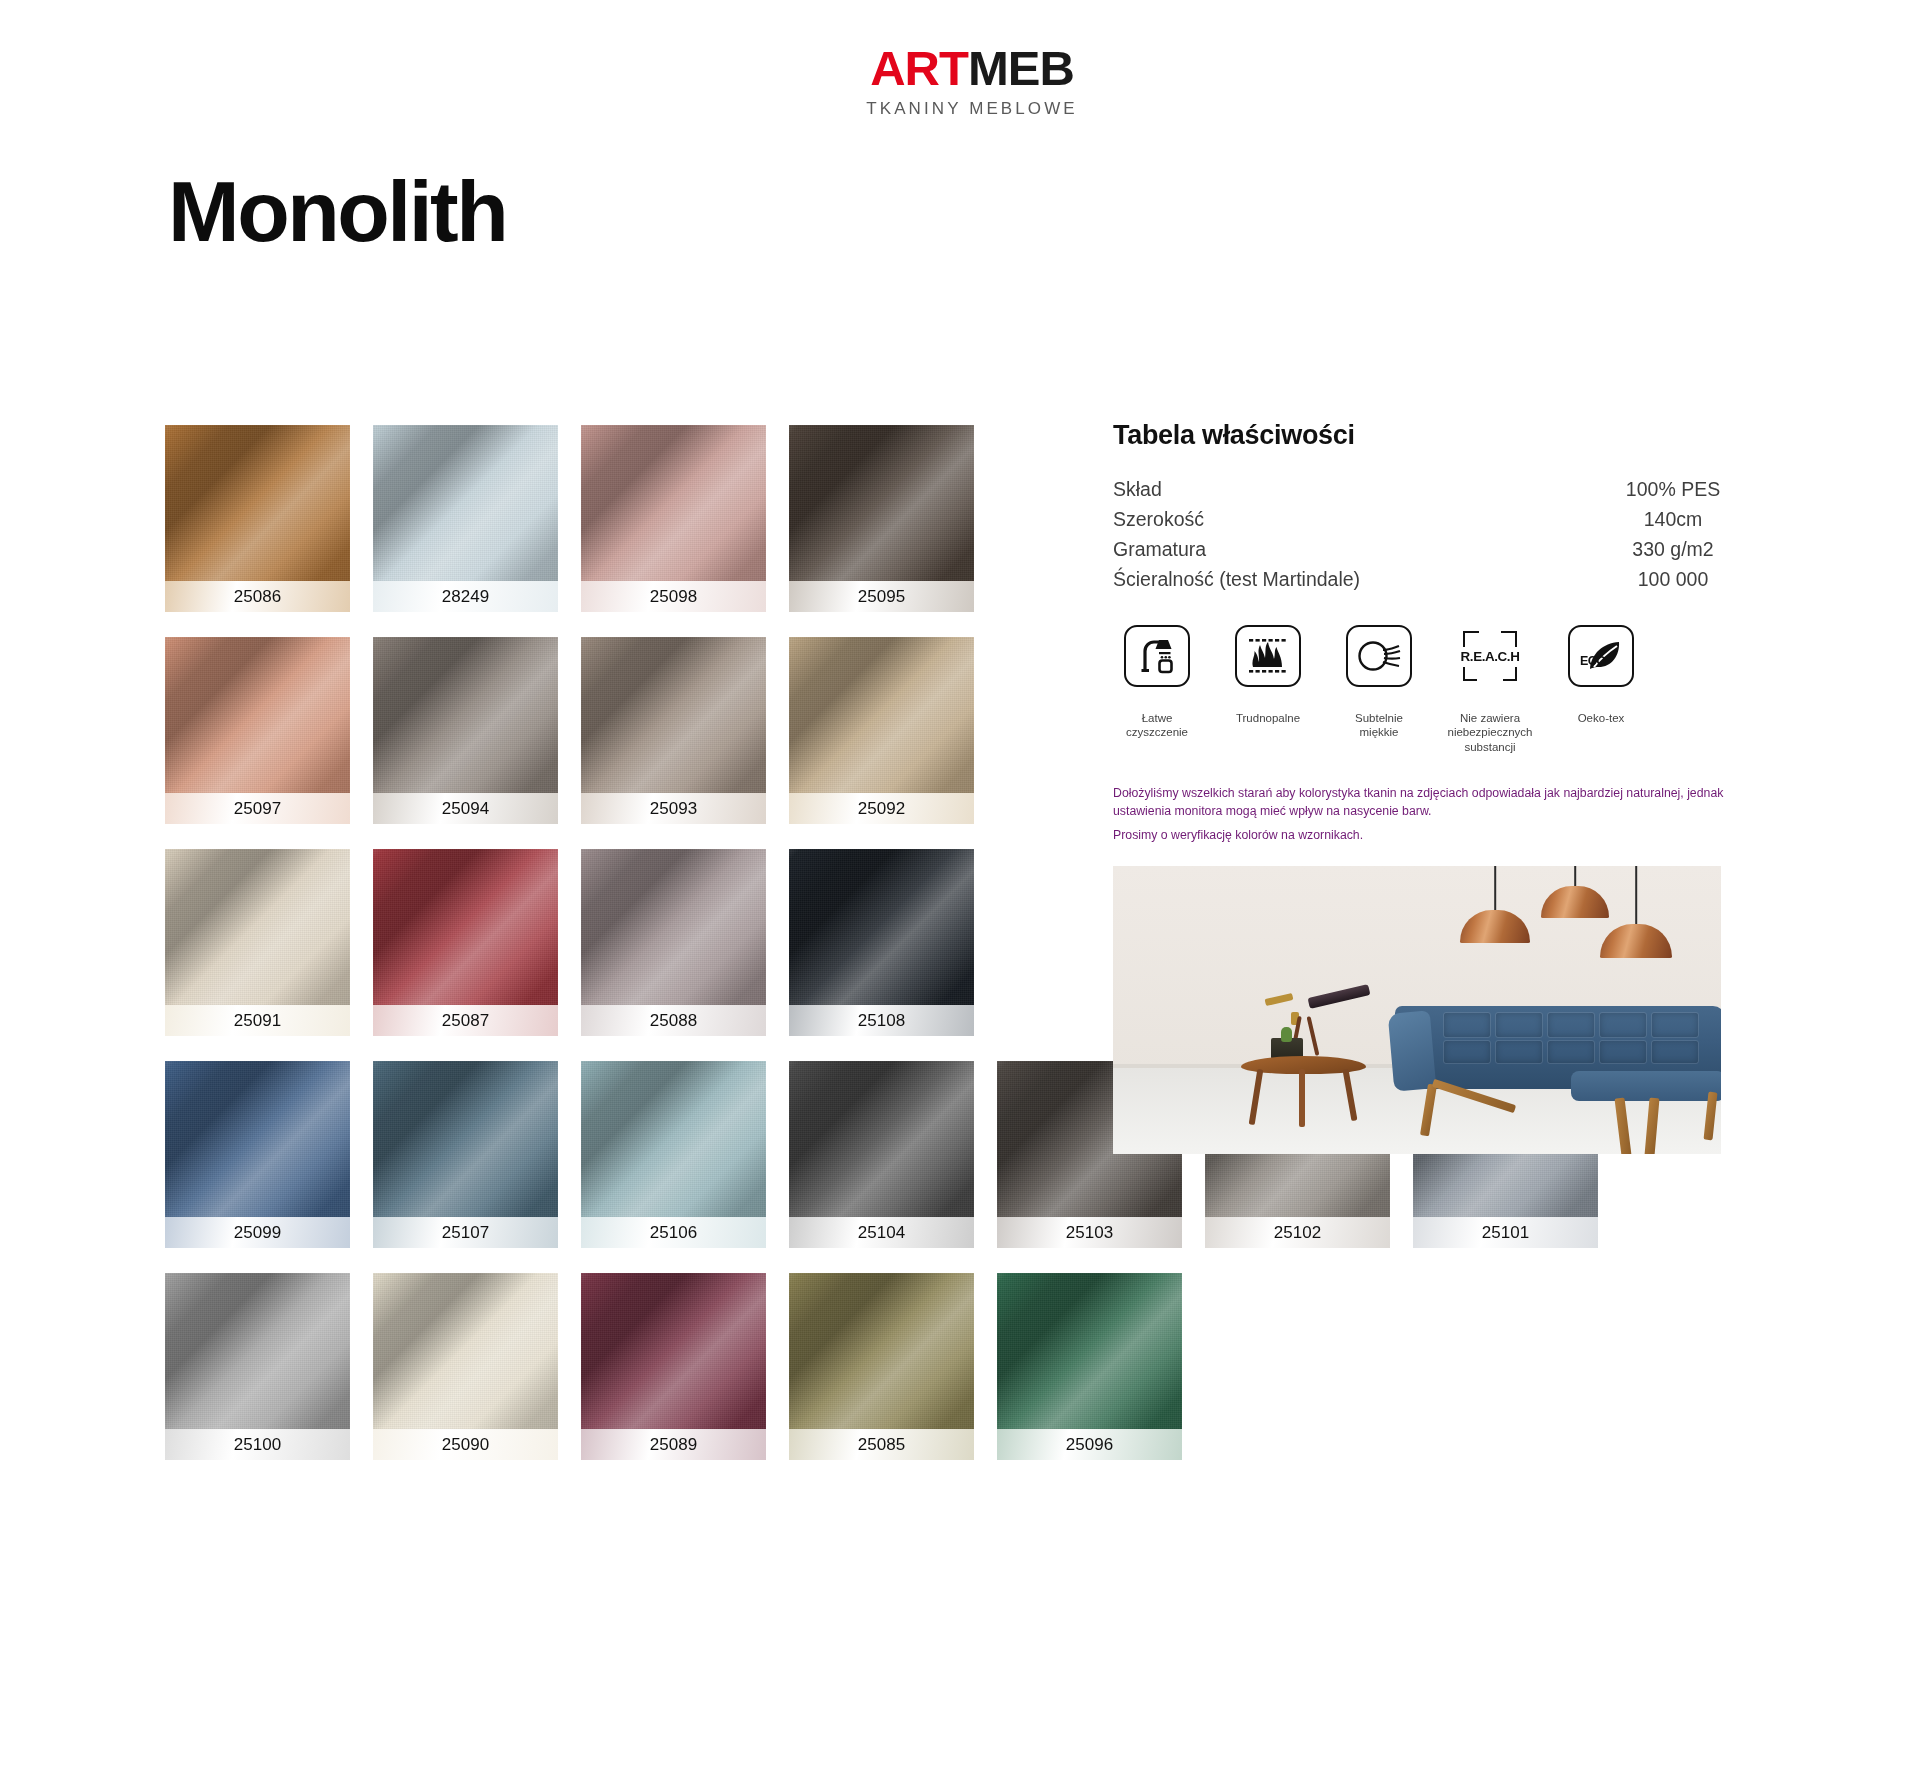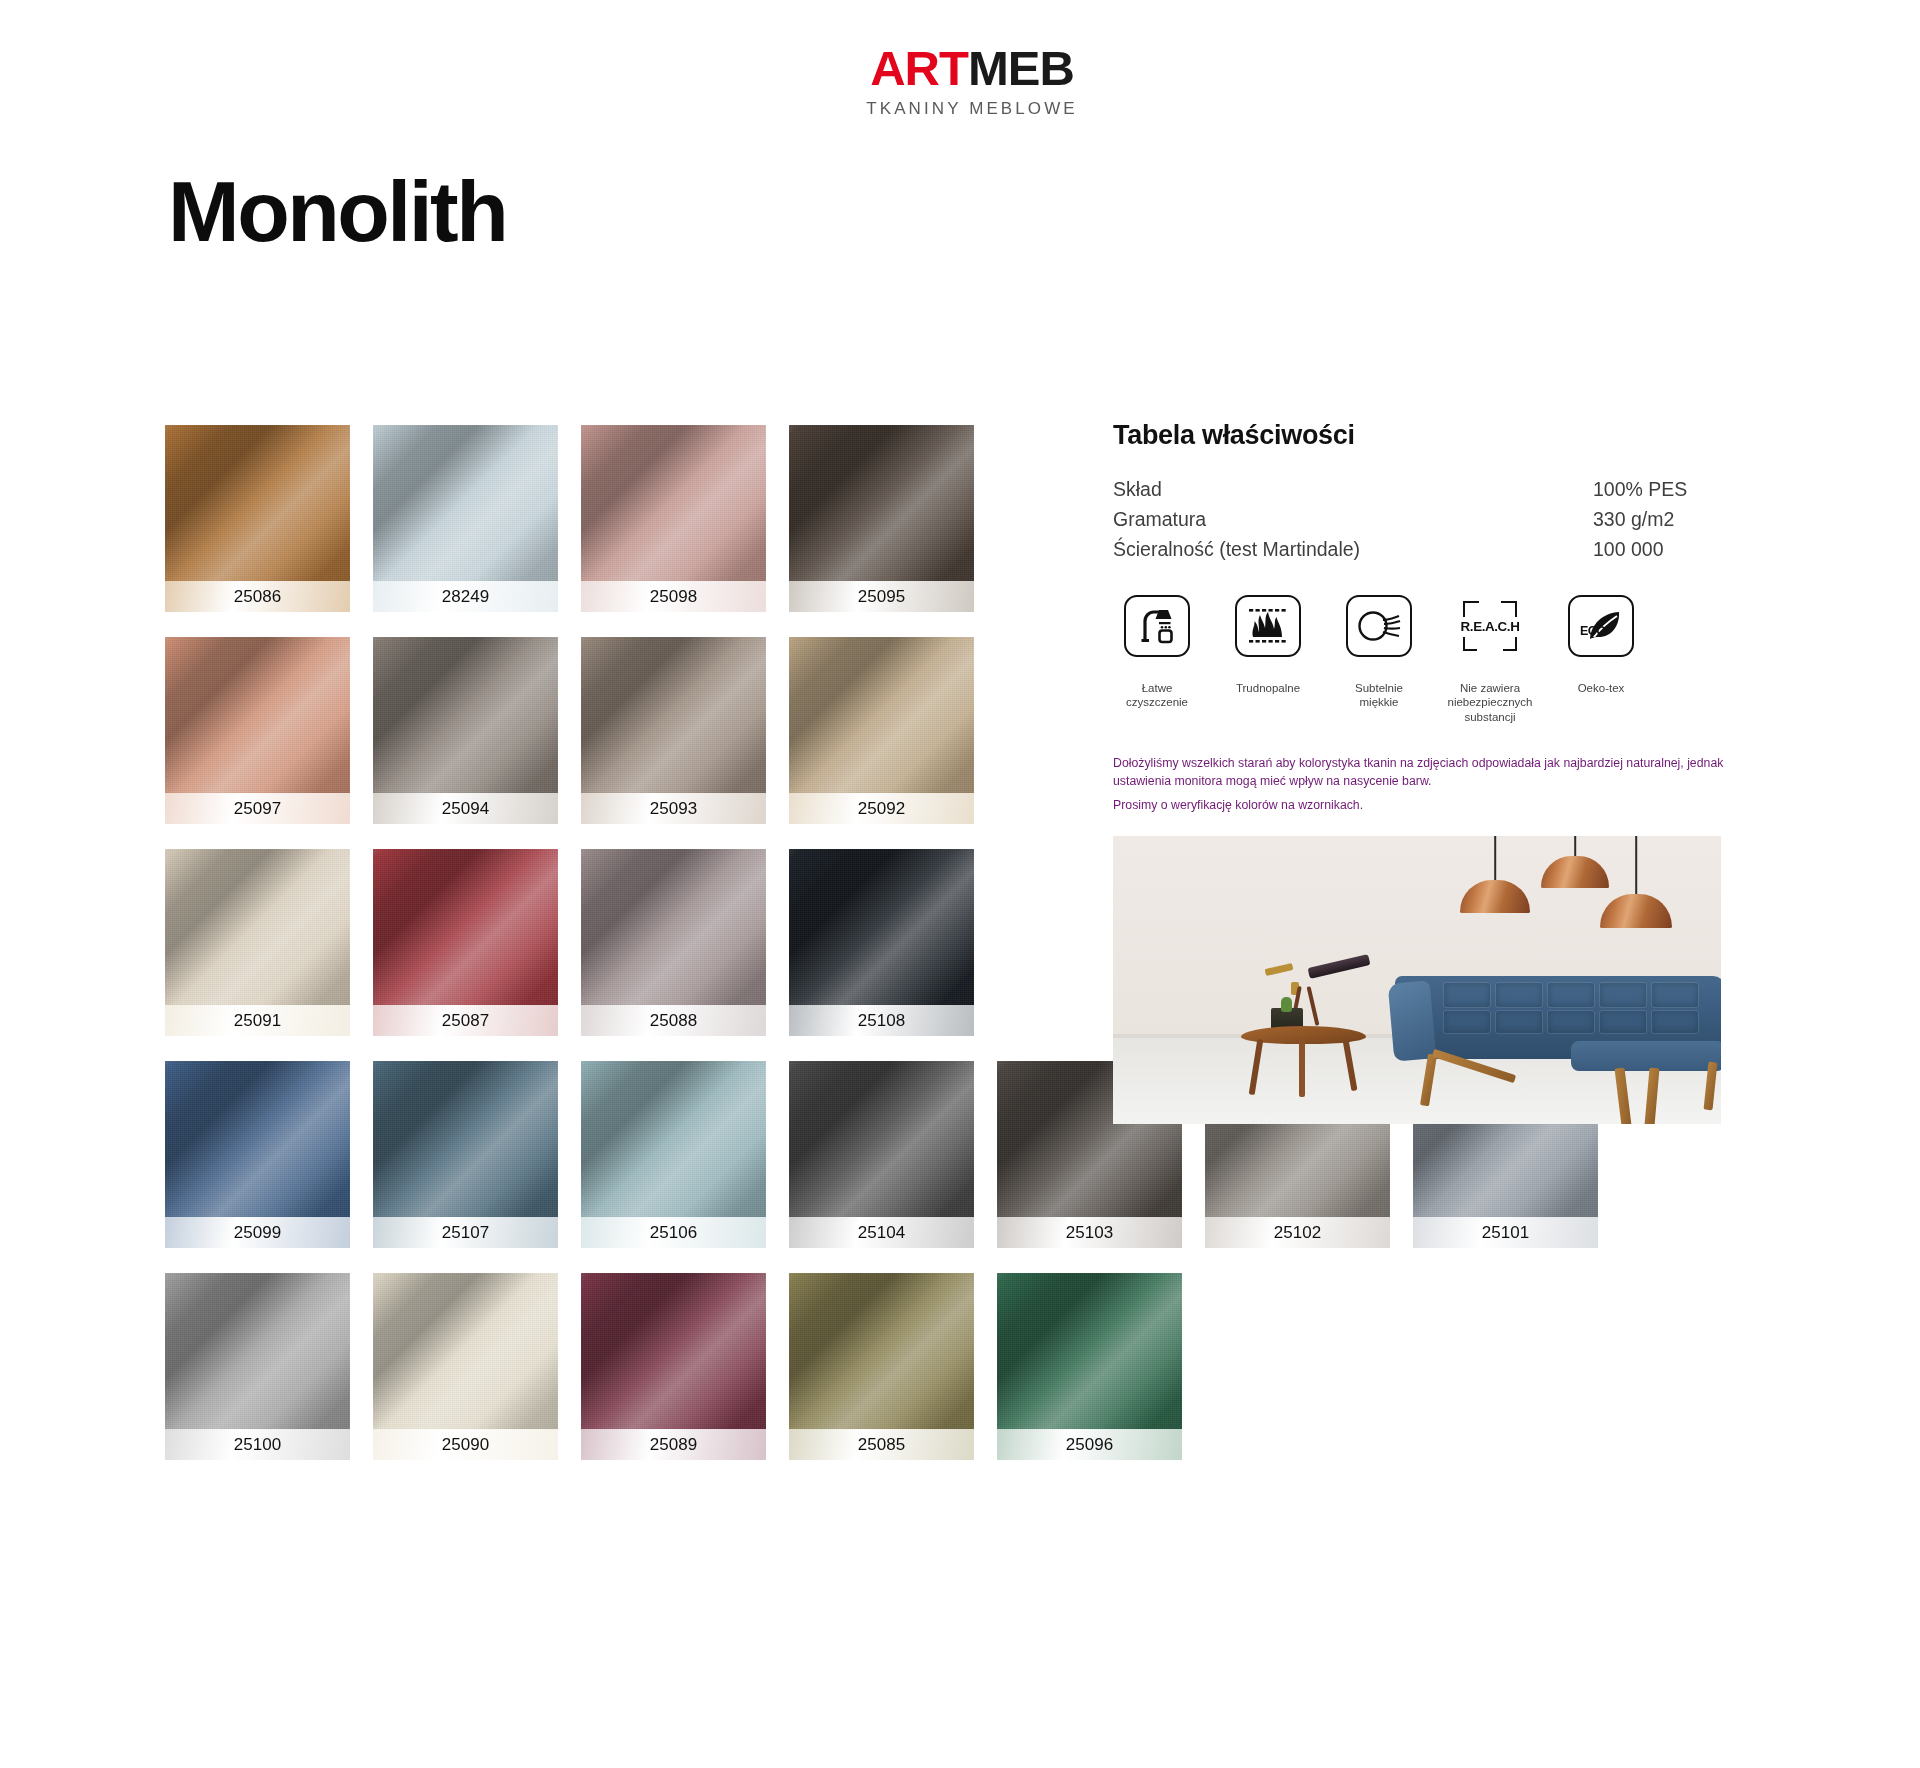--- a/index.html
+++ b/index.html
@@ -52,21 +52,21 @@
   .swatch-label { position: absolute; left: 0; right: 0; bottom: 0; height: 31px; line-height: 31px;
                   text-align: center; font-size: 17px; color: #111; z-index: 4; }
 
   
   #panel { position: absolute; left: 1113px; top: 420px; width: 640px; }
   #panel-heading { font-size: 27px; font-weight: bold; color: #111; letter-spacing: -.3px; margin-bottom: 26px; }
 
   #spec-table { width: 100%; border-collapse: collapse; }
   #spec-table td { font-size: 19.5px; color: #3f3f3f; padding: 0 0 4px 0; vertical-align: top;
                    font-weight: normal; line-height: 1.33; }
-  #spec-table td.spec-value { text-align: left; width: 200px; padding-left: 40px; }
+  #spec-table td.spec-value { text-align: center; width: 200px; padding-left: 40px; }
 
   
   #certs { display: flex; gap: 23px; margin-top: 28px; }
   .cert { width: 88px; text-align: center; }
   .cert-box { width: 66px; height: 62px; margin: 0 auto; border: 2.6px solid #111;
               border-radius: 13px; position: relative; background: #fff; }
   .cert-caption { margin-top: 24px; font-size: 11.5px; color: #444; line-height: 1.28; }
   .cert-box svg { position: absolute; left: 50%; top: 50%; transform: translate(-50%,-50%); }
   .cert-reach { font-size: 13.4px; font-weight: bold; color: #111; letter-spacing: -.4px;
                 position: absolute; left: 50%; top: 50%; transform: translate(-50%,-50%); white-space: nowrap; }
@@ -240,20 +240,24 @@
 
   <div id="panel-heading">Tabela właściwości</div>
 
   <table id="spec-table">
     <tbody>
       <tr>
         <td>Skład</td>
         <td class="spec-value">100% PES</td>
       </tr>
       <tr>
+        <td>Szerokość</td>
+        <td class="spec-value">140cm</td>
+      </tr>
+      <tr>
         <td>Gramatura</td>
         <td class="spec-value">330 g/m2</td>
       </tr>
       <tr>
         <td>Ścieralność (test Martindale)</td>
         <td class="spec-value">100 000</td>
       </tr>
     </tbody>
   </table>
 

